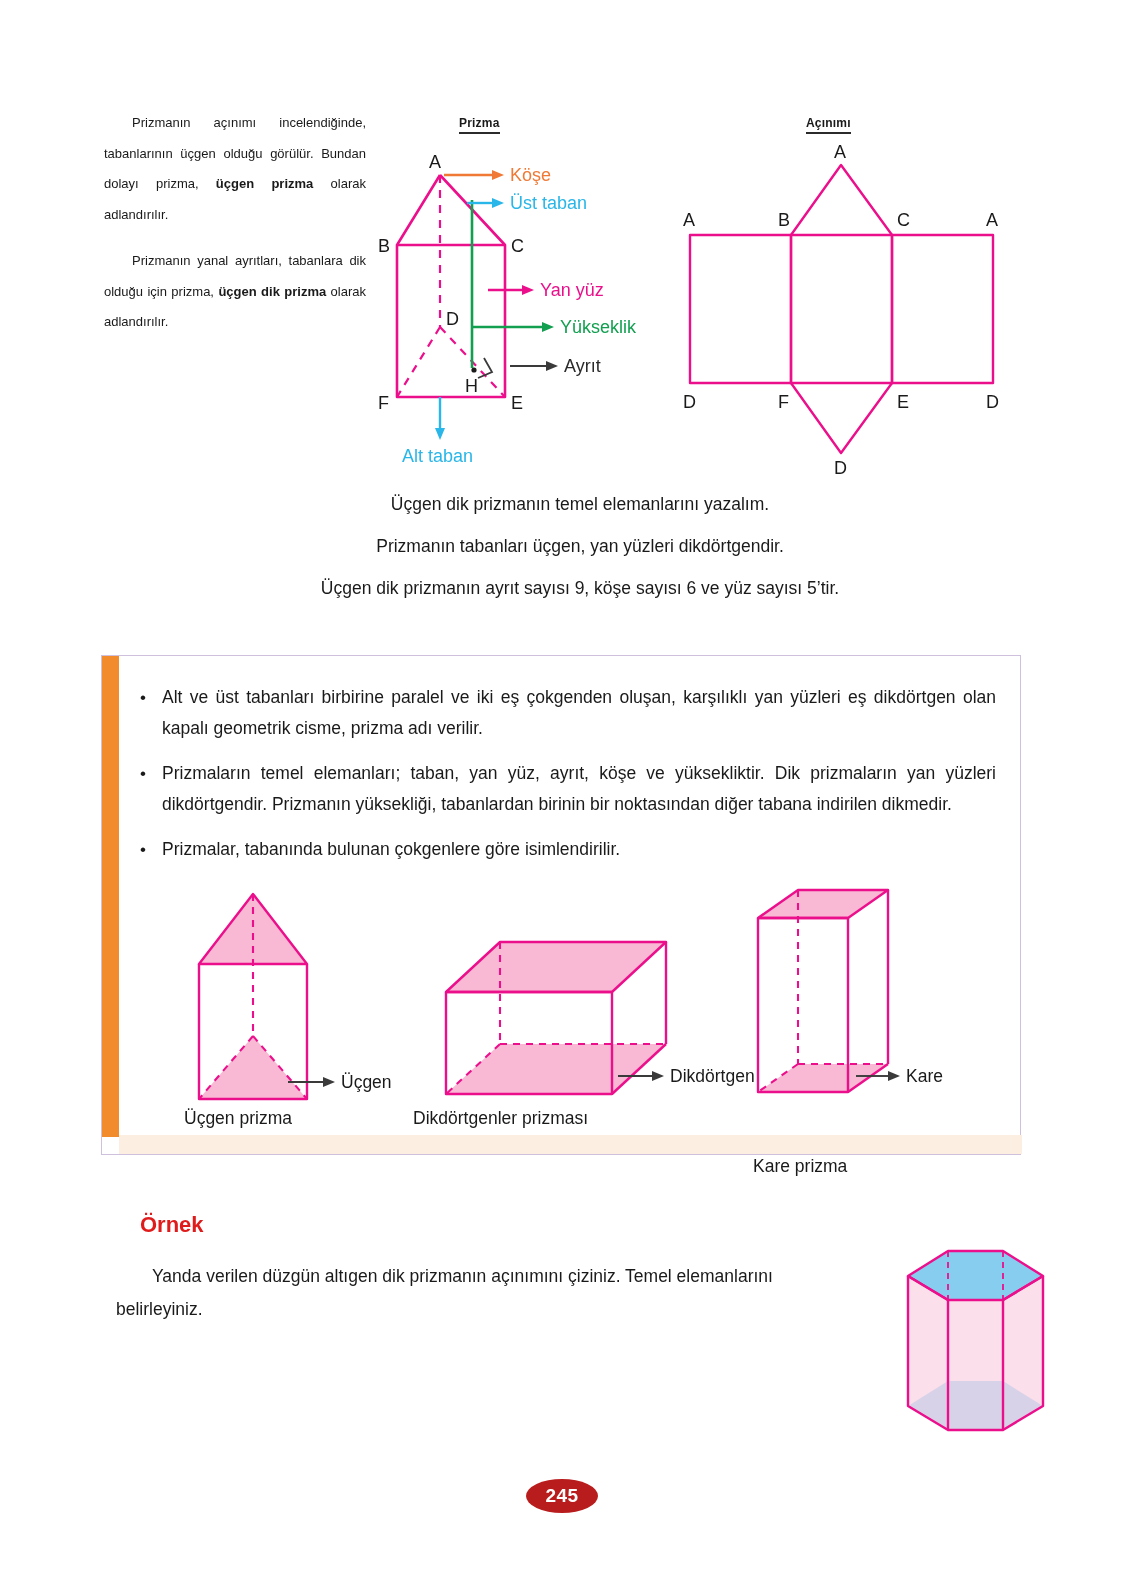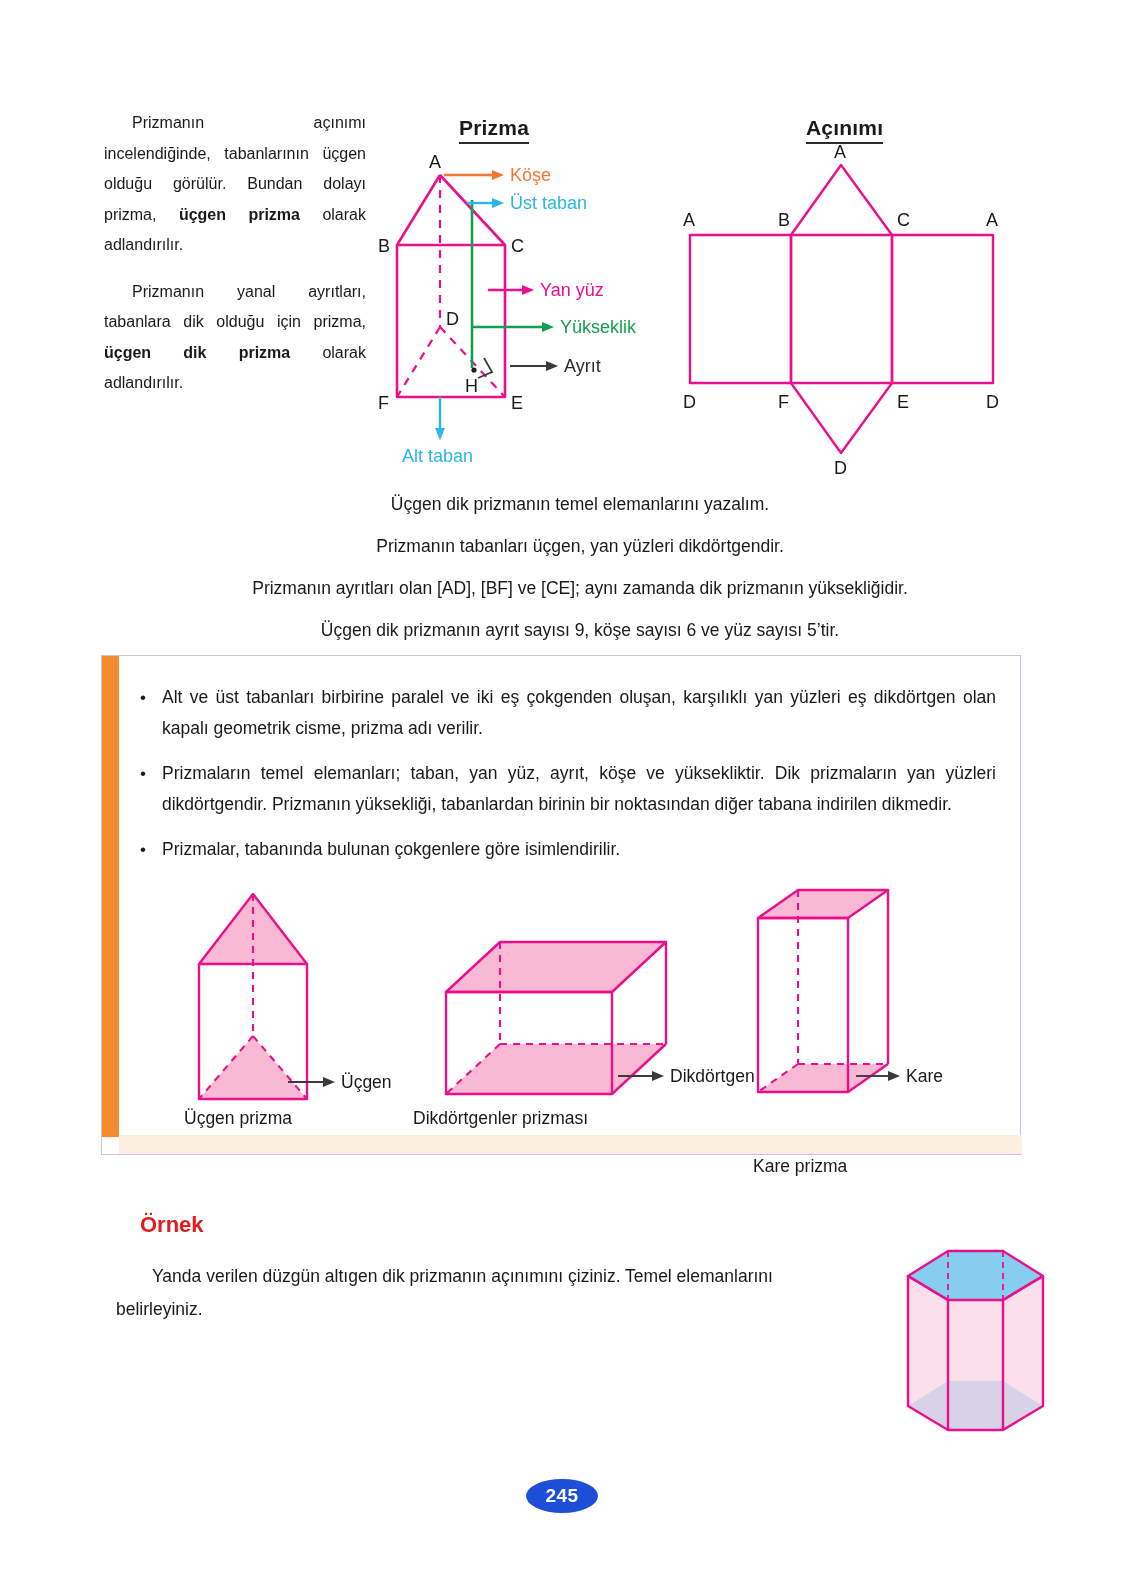--- a/index.html
+++ b/index.html
@@ -22,32 +22,32 @@
     left: 0; top: 0;
     width: 1123px;
     height: 480px;
   }
 
   #intro-text {
     position: absolute;
     left: 104px;
     top: 108px;
     width: 262px;
-    font-size: 16px;
+    font-size: 13px;
     line-height: 30.5px;
     text-align: justify;
     color: #1a1a1a;
   }
   #intro-text p { margin: 0 0 16px 0; text-indent: 28px; }
   #intro-text p:last-child { margin-bottom: 0; }
   #intro-text b { font-weight: bold; }
 
   .fig-title {
     position: absolute;
-    font-size: 21px;
+    font-size: 12px;
     font-weight: bold;
     color: #1a1a1a;
     border-bottom: 2.2px solid #2b2b2b;
     padding-bottom: 2px;
     letter-spacing: .2px;
     white-space: nowrap;
   }
   #prizma-title { left: 459px; top: 116px; }
   #acinimi-title { left: 806px; top: 116px; }
 
@@ -163,21 +163,21 @@
   #hex-svg { position: absolute; left: 893px; top: 1228px; }
 
   
   #page-badge {
     position: absolute;
     left: 526px;
     top: 1479px;
     width: 72px;
     height: 34px;
     border-radius: 50%;
-    background: #1d4ed8;
+    background: #b91c1c;
     color: #ffffff;
     font-size: 19px;
     font-weight: bold;
     display: flex;
     align-items: center;
     justify-content: center;
     letter-spacing: .5px;
   }
 </style>
 </head>
@@ -279,21 +279,20 @@
     <text class="vlabel" x="232" y="268">E</text>
     <text class="vlabel" x="321" y="268">D</text>
 
     <text class="vlabel" x="169" y="334">D</text>
   </svg>
 </div>
 
 <div id="statements">
   <p>Üçgen dik prizmanın temel elemanlarını yazalım.</p>
   <p>Prizmanın tabanları üçgen, yan yüzleri dikdörtgendir.</p>
-  <p>Prizmanın ayrıtları olan [AD], [BF] ve [CE]; aynı zamanda dik prizmanın yüksekliğidir.</p>
   <p>Üçgen dik prizmanın ayrıt sayısı 9, köşe sayısı 6 ve yüz sayısı 5’tir.</p>
 </div>
 
 <div id="info-box">
   <div id="info-box-accent"></div>
   <div id="info-box-foot"></div>
 
   <div id="bullets">
     <div class="bullet-row">
       <div class="bullet-dot">•</div>

